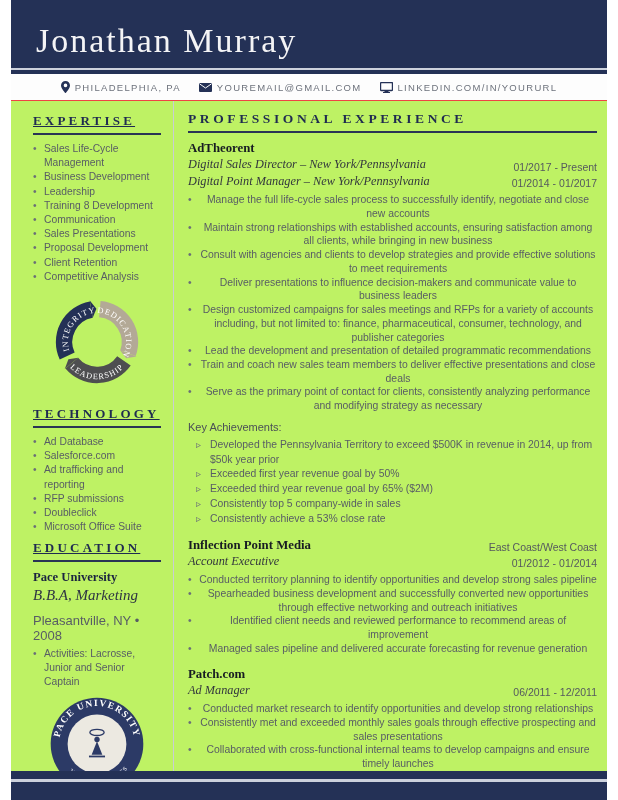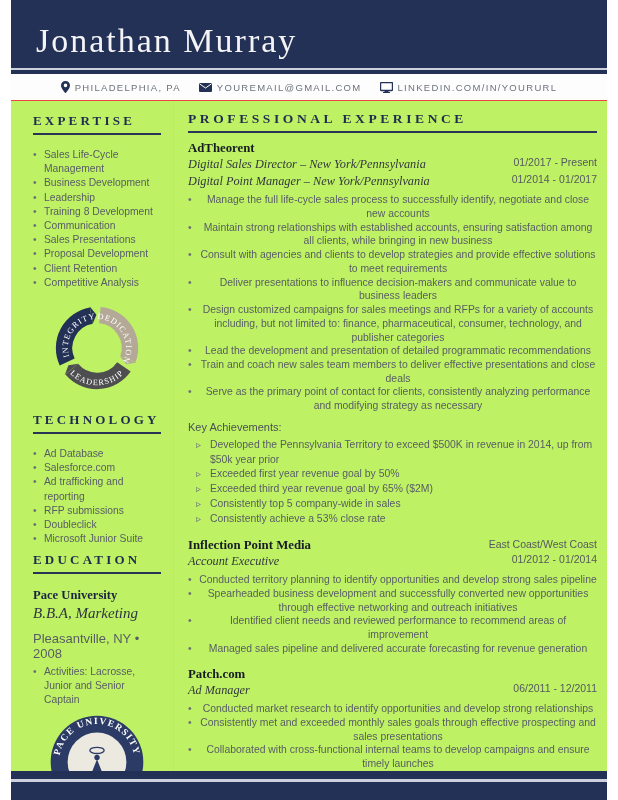--- a/index.html
+++ b/index.html
@@ -22,41 +22,41 @@
   .contact-item svg { margin-right:5px; flex:none; }
 
   
   .content { display:flex; height:672px; }
   .sidebar { width:163px; flex:none; padding:12px 12px 0 22px; border-right:1px solid #c9cdd4; }
   .main    { flex:1; padding:10px 10px 0 14px; }
 
   
   .sec-hdr { font-family:"Liberation Serif", serif; font-weight:700; color:#1f2b50;
              border-bottom:2px solid #2a3455; padding-bottom:4px; }
-  .sidebar .sec-hdr { font-size:13px; letter-spacing:3.2px; margin-bottom:13px; }
+  .sidebar .sec-hdr { font-size:13px; letter-spacing:3.2px; margin-bottom:7px;text-decoration:underline; }
   .main .sec-hdr    { font-size:13.5px; letter-spacing:3.6px; margin-bottom:8px; }
 
   
   ul.side-list { list-style:none; margin-bottom:6px; }
   ul.side-list li { position:relative; padding-left:11px; color:#585d65; font-size:10.3px;
                     line-height:1.38; }
   ul.side-list li::before { content:"•"; position:absolute; left:0; top:0; color:#6a6f77; }
 
   .ring-wrap { text-align:center; margin:6px 0 8px 0; }
   .seal-wrap { text-align:center; margin:4px 0 8px 0; }
 
   .edu-school, .vol-org { font-family:"Liberation Serif", serif; font-weight:700;
                           color:#1b2340; font-size:12.6px; line-height:1.3; }
   .edu-degree { font-family:Liberation Serif, serif; font-style:italic; color:#2e3442;
                 font-size:15px; margin-top:1px; }
   .edu-loc { color:#585d65; font-size:13px; margin-top:9px; margin-bottom:4px; }
 
   
   .job { margin-bottom:11px; }
-  .job-row { display:flex; justify-content:space-between; align-items:flex-start; }
+  .job-row { display:flex; justify-content:space-between; align-items:flex-end; }
   .company { font-family:"Liberation Serif", serif; font-weight:700; color:#171c22; font-size:12.8px; }
   .role { font-family:"Liberation Serif", serif; font-style:italic; color:#33373d; font-size:12.3px; line-height:1.35; }
   .right-txt { color:#55595f; font-size:10.5px; flex:none; padding-left:8px; }
 
   ul.job-list { list-style:none; margin-top:4px;text-align:center; }
   ul.job-list li { position:relative; padding-left:11px; color:#585d65; font-size:10.4px; line-height:1.32; }
   ul.job-list li::before { content:"•"; position:absolute; left:0; top:0; color:#6a6f77; }
 
   .ach-label { color:#4a4f57; font-size:11px; margin:8px 0 5px 0; }
   ul.ach-list { list-style:none; margin-left:8px; }
@@ -152,21 +152,21 @@
         </svg>
       </div>
 
       <div class="sec-hdr">TECHNOLOGY</div>
       <ul class="side-list">
         <li>Ad Database</li>
         <li>Salesforce.com</li>
         <li>Ad trafficking and reporting</li>
         <li>RFP submissions</li>
         <li>Doubleclick</li>
-        <li>Microsoft Junior Suite</li>
+        <li>Microsoft Office Suite</li>
       </ul>
 
       <div class="sec-hdr">EDUCATION</div>
       <div class="edu-school">Pace University</div>
       <div class="edu-degree">B.B.A, Marketing</div>
       <div class="edu-loc">Pleasantville, NY • 2008</div>
       <ul class="side-list">
         <li>Activities: Lacrosse, Junior and Senior Captain</li>
       </ul>
 

